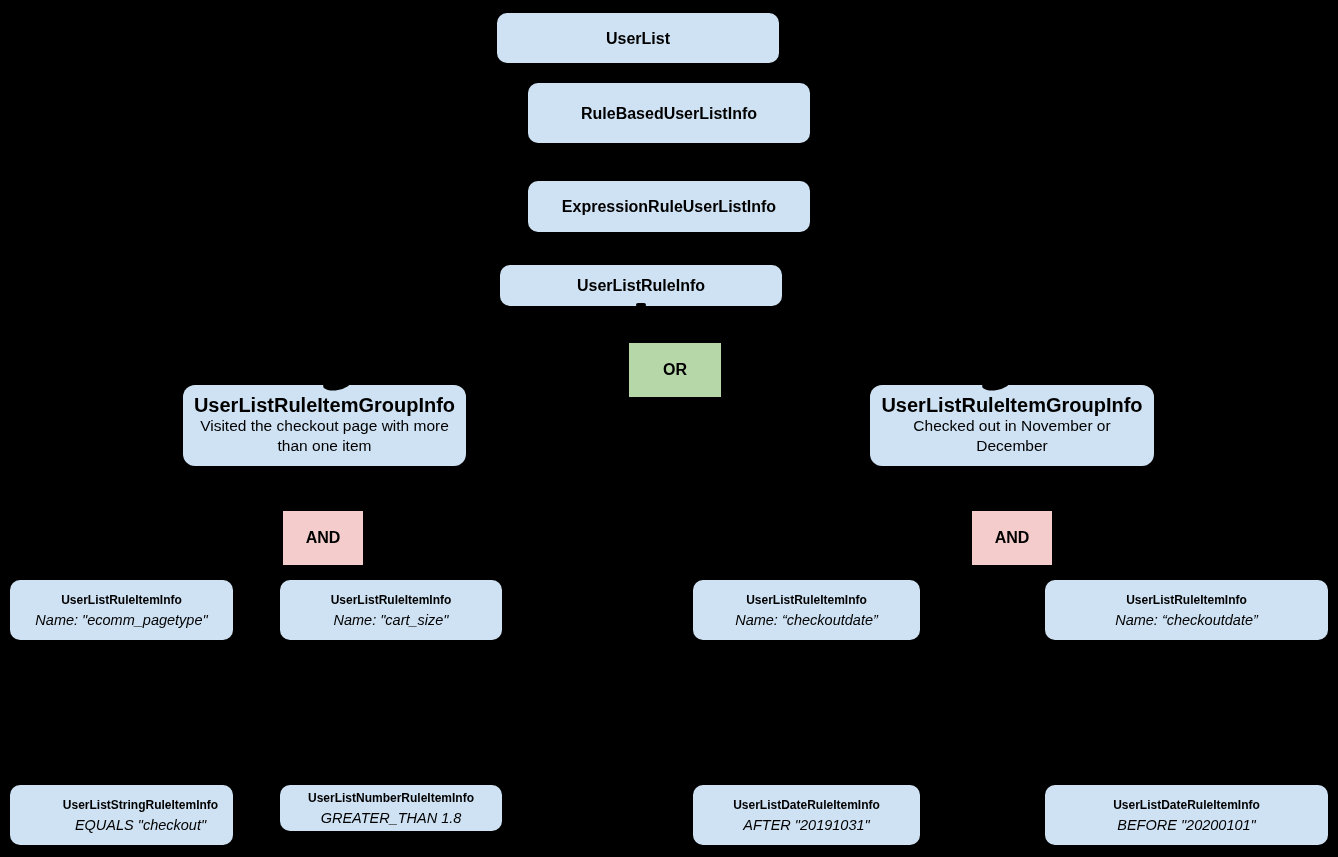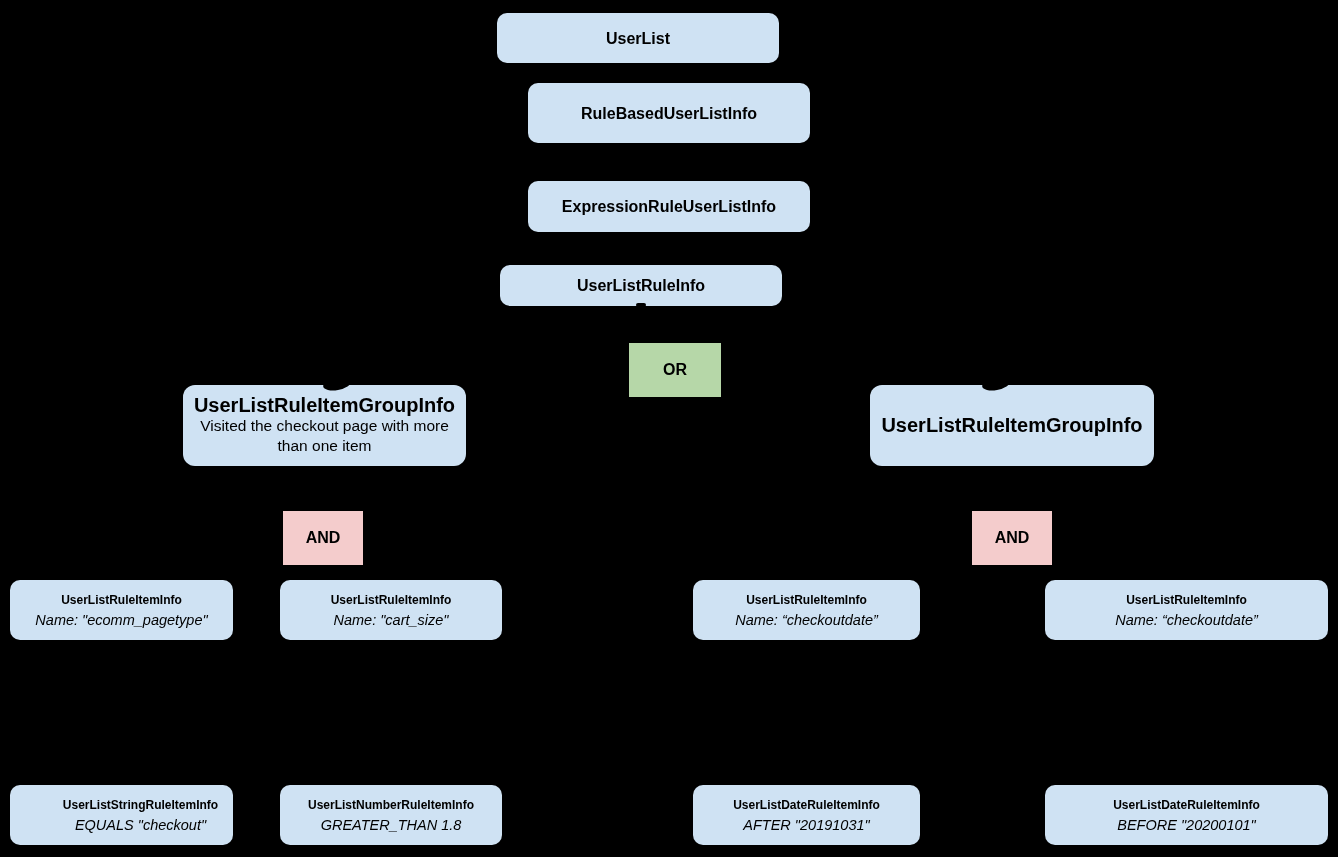--- a/index.html
+++ b/index.html
@@ -56,21 +56,21 @@
   .n-or         { left: 629px; top: 343px; width: 92px;  height: 54px; }
   .n-group-left { left: 183px; top: 385px; width: 283px; height: 81px; }
   .n-group-right{ left: 870px; top: 385px; width: 284px; height: 81px; }
   .n-and-left   { left: 283px; top: 511px; width: 80px;  height: 54px; }
   .n-and-right  { left: 972px; top: 511px; width: 80px;  height: 54px; }
   .n-item-1 { left: 10px;   top: 580px; width: 223px; height: 60px; }
   .n-item-2 { left: 280px;  top: 580px; width: 222px; height: 60px; }
   .n-item-3 { left: 693px;  top: 580px; width: 227px; height: 60px; }
   .n-item-4 { left: 1045px; top: 580px; width: 283px; height: 60px; }
   .n-oprnd-1 { left: 10px;   top: 785px; width: 223px; height: 60px; padding-left: 44px; }
-  .n-oprnd-2 { left: 280px;  top: 785px; width: 222px; height: 60px; }
+  .n-oprnd-2 { left: 280px;  top: 785px; width: 222px; height: 46px; }
   .n-oprnd-3 { left: 693px;  top: 785px; width: 227px; height: 60px; }
   .n-oprnd-4 { left: 1045px; top: 785px; width: 283px; height: 60px; }
 
   
   .notch {
     position: absolute;
     top: -7px;
     width: 28px;
     height: 12px;
     background: #000000;
@@ -112,20 +112,21 @@
   <div class="op op-or n-or">OR</div>
 
   <div class="box group n-group-left">
     <span class="notch"></span>
     <div class="title">UserListRuleItemGroupInfo</div>
     <div class="desc">Visited the checkout page with more than one item</div>
   </div>
   <div class="box group n-group-right">
     <span class="notch"></span>
     <div class="title">UserListRuleItemGroupInfo</div>
+    <div class="desc">Checked out in November or December</div>
   </div>
 
   <div class="op op-and n-and-left">AND</div>
   <div class="op op-and n-and-right">AND</div>
 
   <div class="box item n-item-1">
     <div class="title">UserListRuleItemInfo</div>
     <div class="desc">Name: "ecomm_pagetype"</div>
   </div>
   <div class="box item n-item-2">

